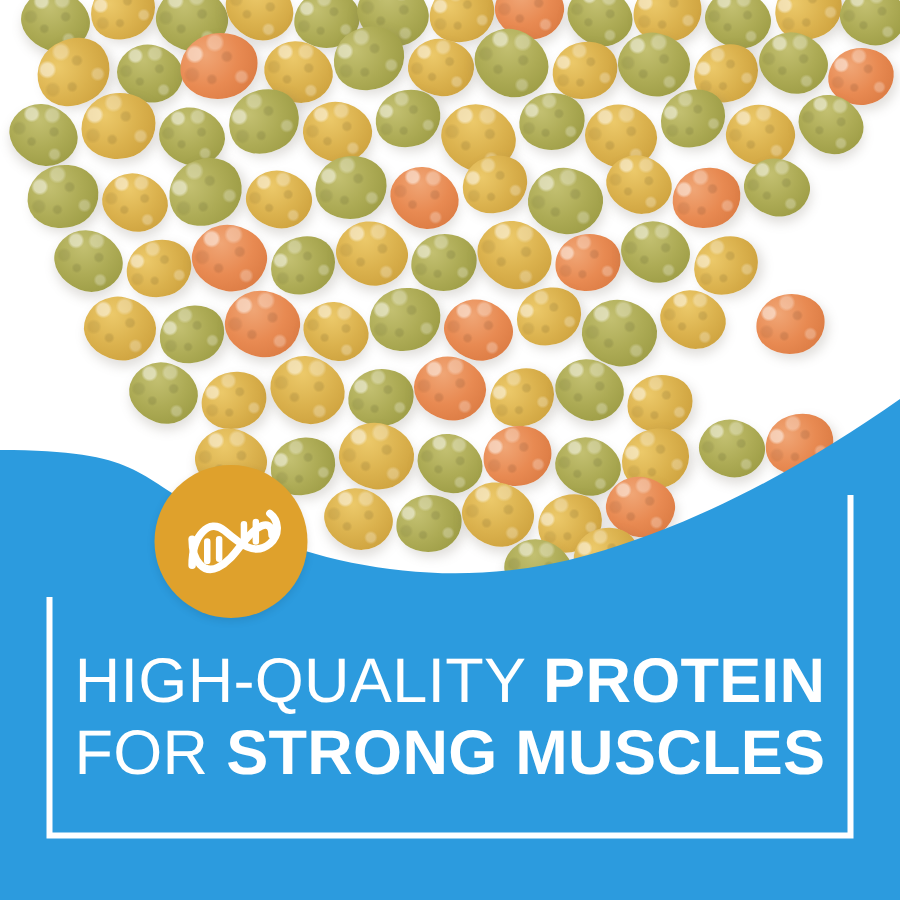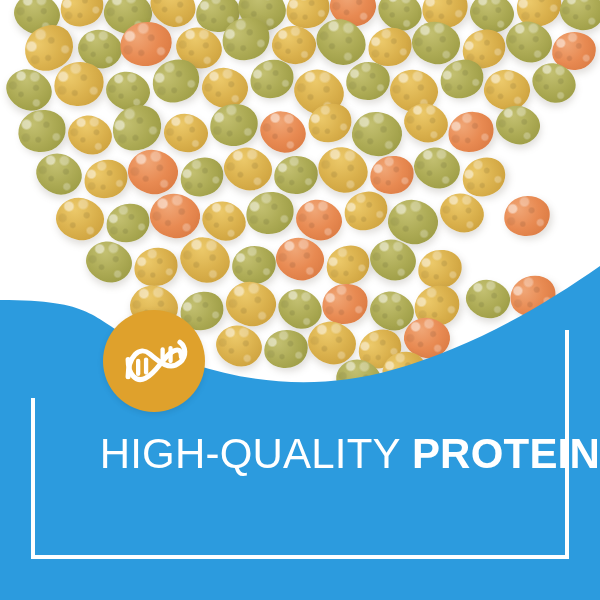--- a/index.html
+++ b/index.html
@@ -74,21 +74,21 @@
   
   .headline {
     position:absolute;
     left:0; right:0;
     top:432px;
     text-align:center;
     color:#ffffff;
     line-height:1.04;
     letter-spacing:0.2px;
   }
-  .headline .line { display:block; white-space:nowrap;text-align:right; }
+  .headline .line { display:block; white-space:nowrap; }
   .hl-light { font-weight:300; font-size:42px; }
   .hl-bold  { font-weight:700; font-size:42px; }
   .line-2 { margin-top:4px; }
 </style>
 </head>
 <body>
 
 <div id="poster">
 
   <div class="kibble-area">
@@ -206,15 +206,16 @@
         <line x1="28" y1="50" x2="28" y2="68"></line>
         <line x1="39" y1="48" x2="39" y2="66"></line>
         <line x1="62" y1="34" x2="62" y2="52"></line>
         <line x1="73" y1="32" x2="73" y2="50"></line>
       </g>
     </svg>
   </div>
 
   <div class="headline">
     <span class="line line-1"><span class="hl-light">HIGH-QUALITY </span><span class="hl-bold">PROTEIN</span></span>
+    <span class="line line-2"><span class="hl-light">FOR </span><span class="hl-bold">STRONG MUSCLES</span></span>
   </div>
 
 </div>
 
 </body></html>

